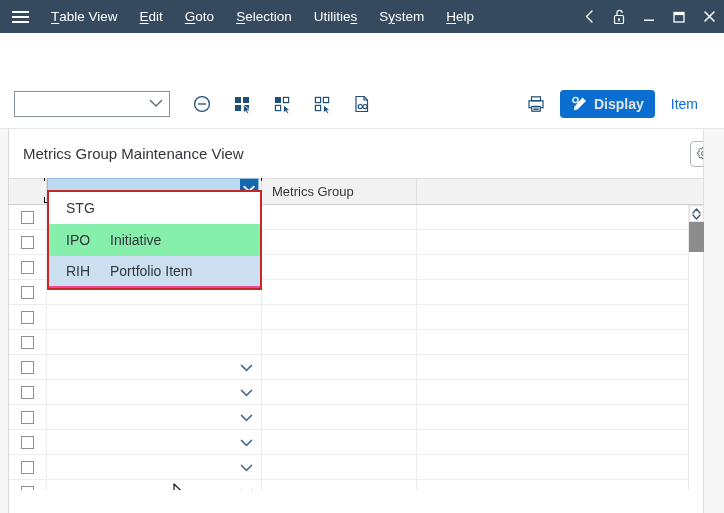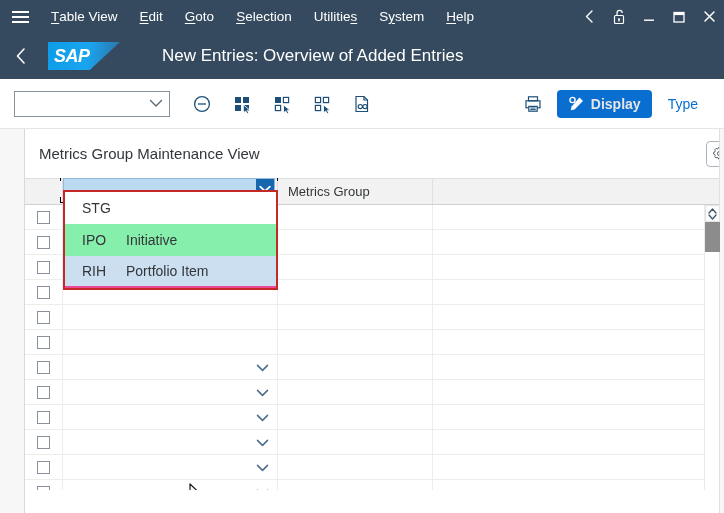--- a/index.html
+++ b/index.html
@@ -132,21 +132,21 @@
     color: #0a6ed1; font-size: 14px;
     padding: 0 12px; height: 28px; cursor: pointer;
     font-family: "Liberation Sans", sans-serif;
   }
 
   
   .content {
     position: absolute; left: 0; top: 129px;
     width: 724px; height: 384px;
     background: #f7f7f7;
-    padding-left: 24px;
+    padding-left: 8px;
   }
   .panel {
     position: relative;
     width: 716px; height: 384px;
     background: #ffffff;
     border-left: 1px solid #d9d9d9;
   }
   .panel-head {
     height: 49px;
     display: flex; align-items: center;
@@ -337,32 +337,20 @@
           <rect x="2" y="2.5" width="10" height="2.6" fill="#ffffff"></rect>
         </svg>
     </div>
     <div class="winbtn">
       <svg width="15" height="15" viewBox="0 0 15 15">
           <path d="M3 3 L12 12 M12 3 L3 12" stroke="#ffffff" stroke-width="1.5" stroke-linecap="round"></path>
         </svg>
     </div>
   </div>
 
-  <div class="shellbar">
-    <div class="shell-back">
-      <svg width="15" height="18" viewBox="0 0 15 18">
-          <path d="M10 2 L3.5 9 L10 16" stroke="#ffffff" stroke-width="1.6" fill="none" stroke-linecap="round" stroke-linejoin="round"></path>
-        </svg>
-    </div>
-    <div class="sap-logo">
-      <div class="shape"></div>
-      <div class="txt">SAP</div>
-    </div>
-    <div class="shell-title">New Entries: Overview of Added Entries</div>
-  </div>
 
   <div class="toolbar">
     <div class="tb-select">
       <svg width="14" height="9" viewBox="0 0 14 9">
           <path d="M1.5 1.5 L7 7 L12.5 1.5" stroke="#5a6874" stroke-width="1.4" fill="none" stroke-linecap="round" stroke-linejoin="round"></path>
         </svg>
     </div>
 
     <div class="tb-icon first">
       <svg width="20" height="20" viewBox="0 0 20 20">
@@ -414,21 +402,21 @@
           <path d="M7.3 14 h5.4 M7.3 15.6 h5.4" stroke="#1d4f78" stroke-width="1"></path>
         </svg>
       </div>
       <button class="btn-display">
         <svg width="17" height="16" viewBox="0 0 17 16">
           <path d="M11.5 1.5 L15 5 L6.5 13.5 L2.8 14.3 L3.6 10.6 Z" fill="#ffffff"></path>
           <circle cx="4.5" cy="4" r="2.6" stroke="#ffffff" stroke-width="1.4" fill="none"></circle>
         </svg>
         <span>Display</span>
       </button>
-      <button class="btn-exit">Type</button>
+      <button class="btn-exit">Item</button>
     </div>
   </div>
 
   <div class="content">
     <div class="panel">
 
       <div class="panel-head">
         <div class="panel-title">Metrics Group Maintenance View</div>
         <div class="gear-btn">
           <svg width="15" height="15" viewBox="0 0 16 16">

